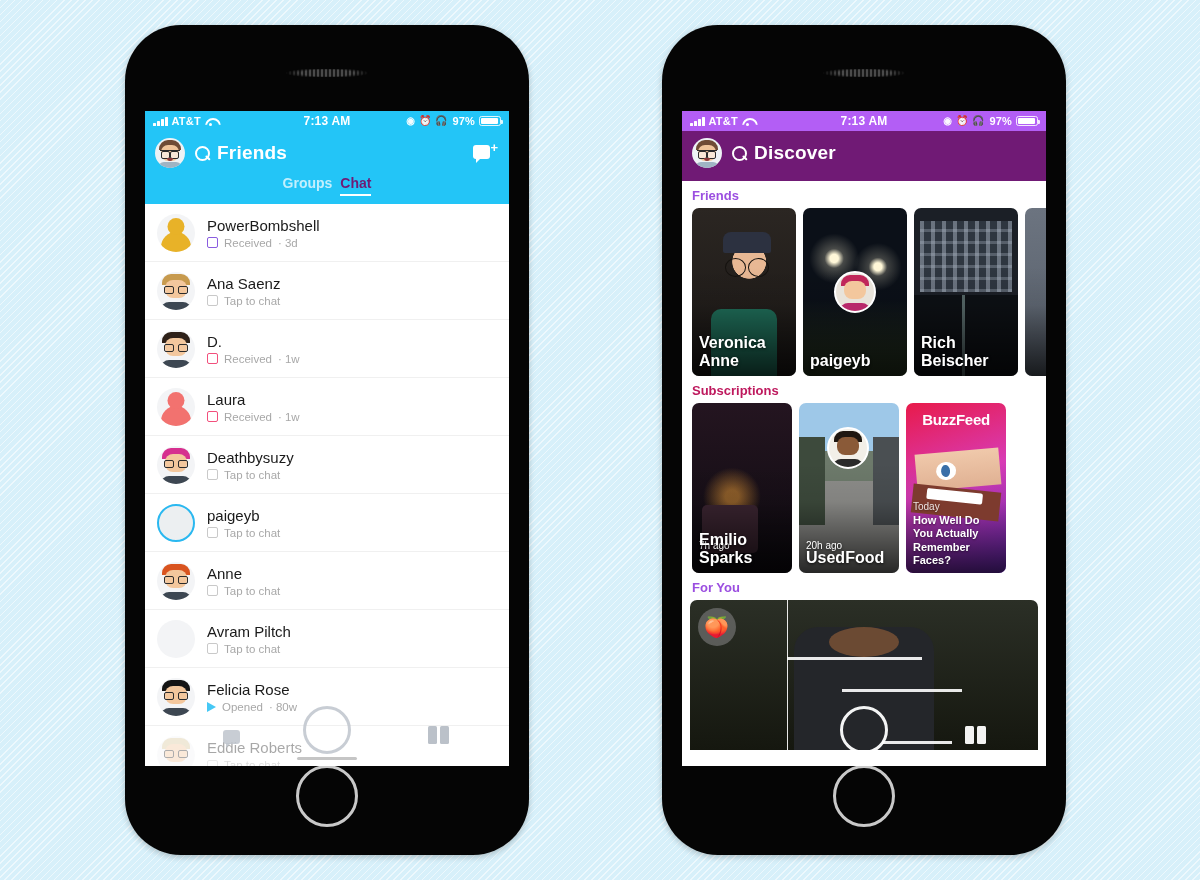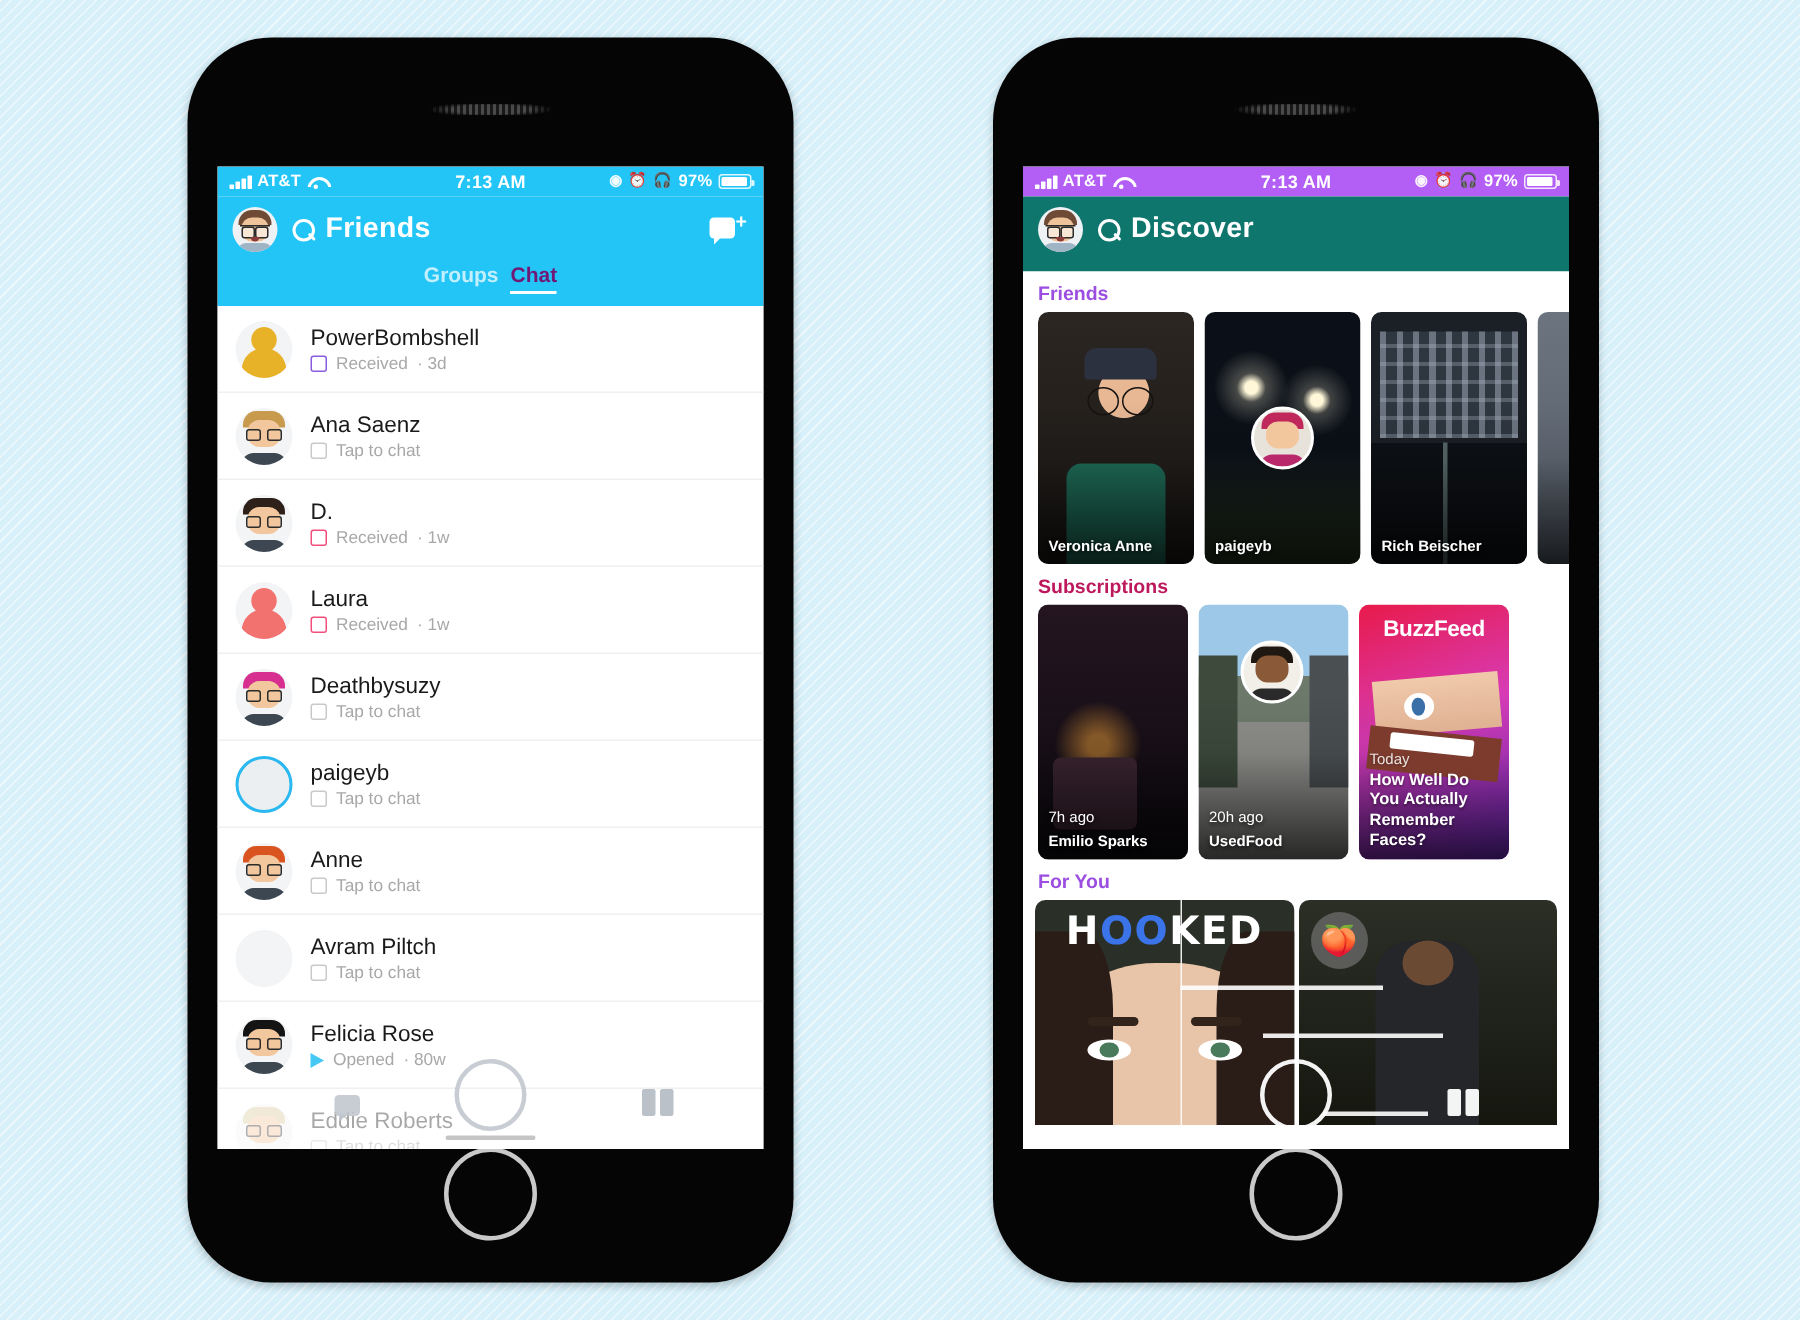--- a/index.html
+++ b/index.html
@@ -138,21 +138,21 @@
   .sq.purple { border-color: #8a5ce0; }
   .sq.pink { border-color: #f24f7c; }
   .tri { width:0;height:0;border-left:9px solid #46c8f5;border-top:5.5px solid transparent;border-bottom:5.5px solid transparent;flex:none; }
   .row.faded { opacity: .38; border-bottom: none; }
 
   
   .discover { background: #fff; height: 100%; }
   .sect { font-size: 13px; font-weight: bold; padding: 7px 10px 5px; }
   .cardrow { display: flex; gap: 7px; padding: 0 0 0 10px; }
   .card { width: 104px; height: 168px; border-radius: 7px; position: relative; overflow: hidden; flex: none; }
-  .card .cap { position: absolute; left: 7px; bottom: 6px; color: #fff; font-size: 10px; font-weight: bold; text-shadow: 0 1px 3px rgba(0,0,0,.8); z-index: 3;}
+  .card .cap { position: absolute; left: 7px; bottom: 6px; color: #fff; font-size: 16px; font-weight: bold; text-shadow: 0 1px 3px rgba(0,0,0,.8); z-index: 3;}
   .card .ago { position: absolute; left: 7px; bottom: 22px; color: #fff; font-size: 10px; text-shadow: 0 1px 3px rgba(0,0,0,.8); z-index: 3;}
   .card .shade { position:absolute;inset:0;background:linear-gradient(to top, rgba(0,0,0,.72) 0%, rgba(0,0,0,.08) 42%, rgba(0,0,0,0) 65%); z-index:2;}
   .card .bubav { position:absolute; left:50%; top:50%; transform:translate(-50%,-50%); width:42px;height:42px;border-radius:50%;border:2px solid #fff; overflow:hidden; z-index:3;}
   .sub-card { width: 100px; height: 170px; }
   .foryou { display: flex; gap: 3px; padding: 0 8px; }
   .fy-card { flex: 1; height: 150px; border-radius: 7px 7px 0 0; position: relative; overflow: hidden; }
 
   
   .art { position: absolute; inset: 0; }
   .a-veronica { background:
@@ -461,21 +461,21 @@
         <span class="sicon">◉</span>
         <span class="sicon">⏰</span>
         <span class="sicon">🎧</span>
         <span>97%</span>
         <span class="batt">
             <i></i>
           </span>
       </div>
     </div>
 
-    <div class="appbar" style="background:#0f766e;padding-bottom:6px">
+    <div class="appbar" style="background:#701a75;padding-bottom:6px">
       <div class="appbar-row">
         <div class="bitmoji">
           <span class="bm-hair"></span>
             <span class="bm-face"></span>
           <span class="bm-glass"></span>
             <span class="bm-mouth"></span>
             <span class="bm-body"></span>
         </div>
         <div class="searchwrap">
           <span class="mag"></span>
@@ -545,33 +545,20 @@
             <div class="shade"></div>
             <div class="buzz-logo">BuzzFeed</div>
             <div class="buzz-strip buzz-eye"></div>
             <div class="buzz-strip buzz-mouth"></div>
             <div class="buzz-txt"><span class="buzz-today">Today</span>How Well Do You Actually Remember Faces?</div>
           </div>
         </div>
         <div class="sect" style="color: rgb(155, 78, 224);">For You</div>
         <div class="foryou">
           <div class="fy-card">
-            <div class="art a-hooked">
-              <span class="hk-face"></span>
-              <span class="hk-hair"></span>
-              <span class="hk-hair2"></span>
-              <span class="hk-brow" style="left:20%"></span>
-              <span class="hk-brow" style="right:20%"></span>
-              <span class="hk-eye" style="left:20%"></span>
-              <span class="hk-eye" style="right:20%"></span>
-            </div>
-            <div class="shade"></div>
-            <div class="hooked-word">H<b>OO</b>KED</div>
-          </div>
-          <div class="fy-card">
             <div class="art a-stage">
               <span class="st-person"></span>
               <span class="st-head"></span>
             </div>
             <div class="shade"></div>
             <div class="peach">🍑</div>
           </div>
         </div>
       </div>
 

